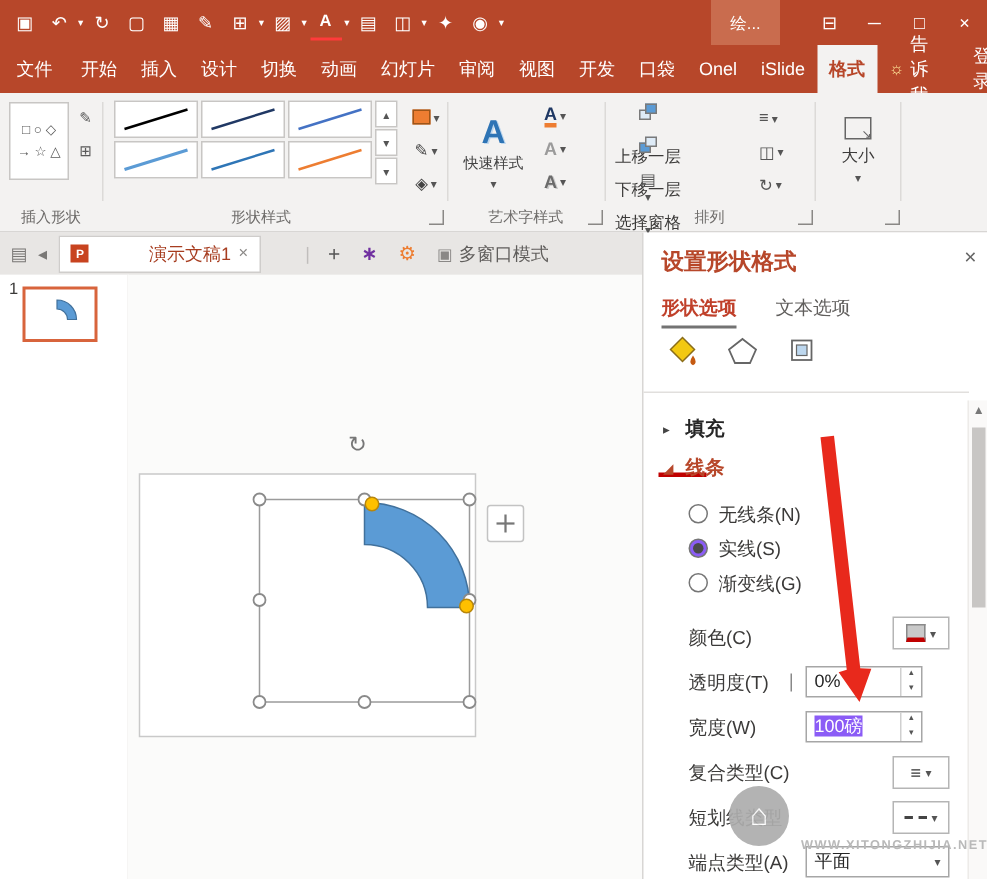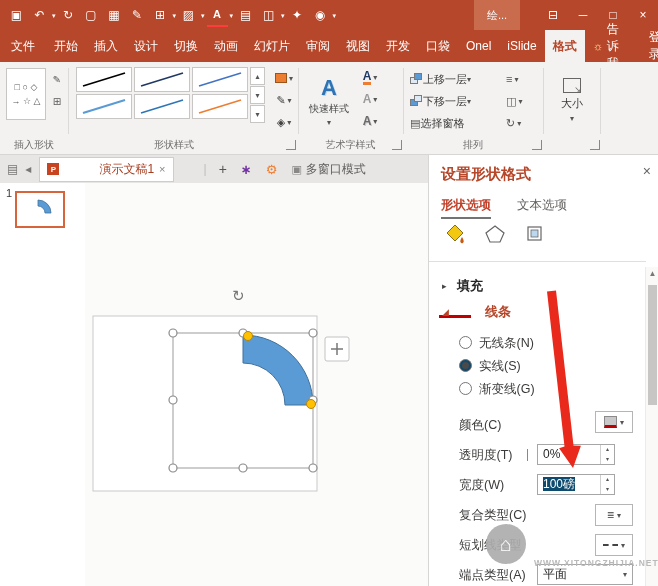--- a/index.html
+++ b/index.html
@@ -43,21 +43,21 @@
   .stbtn{width:28px;height:20px;display:flex;align-items:center;justify-content:center;gap:2px;
          font-size:11px;color:#444;}
   .fillchip{width:10px;height:8px;background:#ED7D31;border:1px solid #9C5518;}
   .bigA{font-size:22px;font-weight:bold;color:#2E74B5;text-shadow:1px 1px 0 #BDD7EE;line-height:24px;}
   .qsbtn{position:absolute;left:306px;top:4px;width:46px;height:70px;display:flex;flex-direction:column;
          align-items:center;justify-content:center;gap:2px;font-size:10px;color:#444;}
   .Asm{font-weight:bold;font-size:12px;color:#1F3864;line-height:12px;}
   .Asm.bar{border-bottom:3px solid #ED7D31;}
   .Asm.outl{color:#9B9B9B;}
   .Asm.eff{color:#6B6B6B;text-shadow:1px 1px 0 #C9C9C9;}
-  .arrrow{position:absolute;left:410px;height:20px;display:flex;align-items:center;gap:0;font-size:11px;color:#3B3A39;}
+  .arrrow{position:absolute;left:410px;height:20px;display:flex;align-items:center;gap:15px;font-size:11px;color:#3B3A39;flex-direction:column;}
   .lay{position:relative;width:13px;height:12px;flex:0 0 13px;}
   .lay i{position:absolute;width:8px;height:7px;border:1px solid #7A7A7A;box-sizing:border-box;}
   .lay .b{left:0;top:4px;background:#DEEBF7;}
   .lay .f{left:4px;top:0;background:#5B9BD5;}
   .lay.back .b{background:#5B9BD5;}
   .lay.back .f{background:#DEEBF7;}
   .miniicon{font-size:11px;color:#555;}
   .arrside{position:absolute;left:506px;height:20px;display:flex;align-items:center;gap:2px;font-size:11px;color:#555;}
   .sizebtn{position:absolute;left:550px;top:6px;width:44px;height:64px;display:flex;flex-direction:column;
            align-items:center;justify-content:center;gap:3px;font-size:11px;color:#3B3A39;}
@@ -89,30 +89,30 @@
   .pane{position:absolute;left:428px;top:155px;width:230px;bottom:0;background:#fff;border-left:1px solid #D8D6D4;}
   .ptitle{position:absolute;left:12px;top:10px;font-size:15px;font-weight:bold;color:#B7472A;}
   .pclose{position:absolute;right:8px;top:8px;font-size:14px;color:#666;}
   .ptab{position:absolute;top:42px;font-size:12.5px;color:#605E5C;padding-bottom:3px;}
   .ptab.active{color:#C0402A;border-bottom:2px solid #737373;font-weight:bold;}
   .picons{position:absolute;left:0;top:64px;height:40px;width:100%;}
   .punder{position:absolute;left:10px;top:96px;width:32px;height:3px;background:#C00000;}
   .pdivider{position:absolute;left:0;top:106px;right:13px;border-top:1px solid #E1DFDD;}
   .sectri{position:absolute;left:13px;font-size:9px;color:#444;}
   .seclbl{position:absolute;left:28px;font-size:13px;font-weight:bold;color:#262626;}
-  .seclbl.line{color:#B7472A;margin-left:28px;}
+  .seclbl.line{color:#B7472A;}
   .sectri.line{color:#B7472A;}
   .radio{position:absolute;left:30px;width:13px;height:13px;border:1px solid #767676;border-radius:50%;
          background:#fff;box-sizing:border-box;}
   .radio.sel::after{content:"";position:absolute;left:2px;top:2px;right:2px;bottom:2px;background:#4A4A4A;border-radius:50%;}
   .rlab,.flab{position:absolute;left:50px;font-size:12.5px;color:#3B3A39;white-space:nowrap;}
   .flab{left:30px;}
   .pfield{position:absolute;left:108px;width:78px;height:21px;border:1px solid #A6A6A6;background:#fff;
           box-sizing:border-box;font-size:12px;line-height:19px;padding-left:5px;color:#262626;}
-  .sel{background:#0c4a6e;color:#fff;}
+  .sel{background:#8b5cf6;color:#fff;}
   .spin{position:absolute;right:0;top:0;bottom:0;width:13px;border-left:1px solid #CFCFCF;
         display:flex;flex-direction:column;}
   .spin span{flex:1;font-size:6px;line-height:9px;text-align:center;color:#555;}
   .pbtn{position:absolute;right:26px;width:38px;height:22px;border:1px solid #B5B5B5;background:#fff;
         box-sizing:border-box;display:flex;align-items:center;justify-content:center;gap:3px;font-size:10px;color:#444;}
   .paintcan{width:11px;height:8px;background:#C9C9C9;border:1px solid #8A8A8A;border-bottom:3px solid #C00000;box-sizing:content-box;}
   .compicon{font-size:12px;line-height:10px;color:#333;}
   .dashchip{width:15px;border-top:2px dashed #444;}
   .pdrop{position:absolute;left:108px;width:96px;height:21px;border:1px solid #A6A6A6;background:#fff;
          box-sizing:border-box;display:flex;align-items:center;justify-content:space-between;

